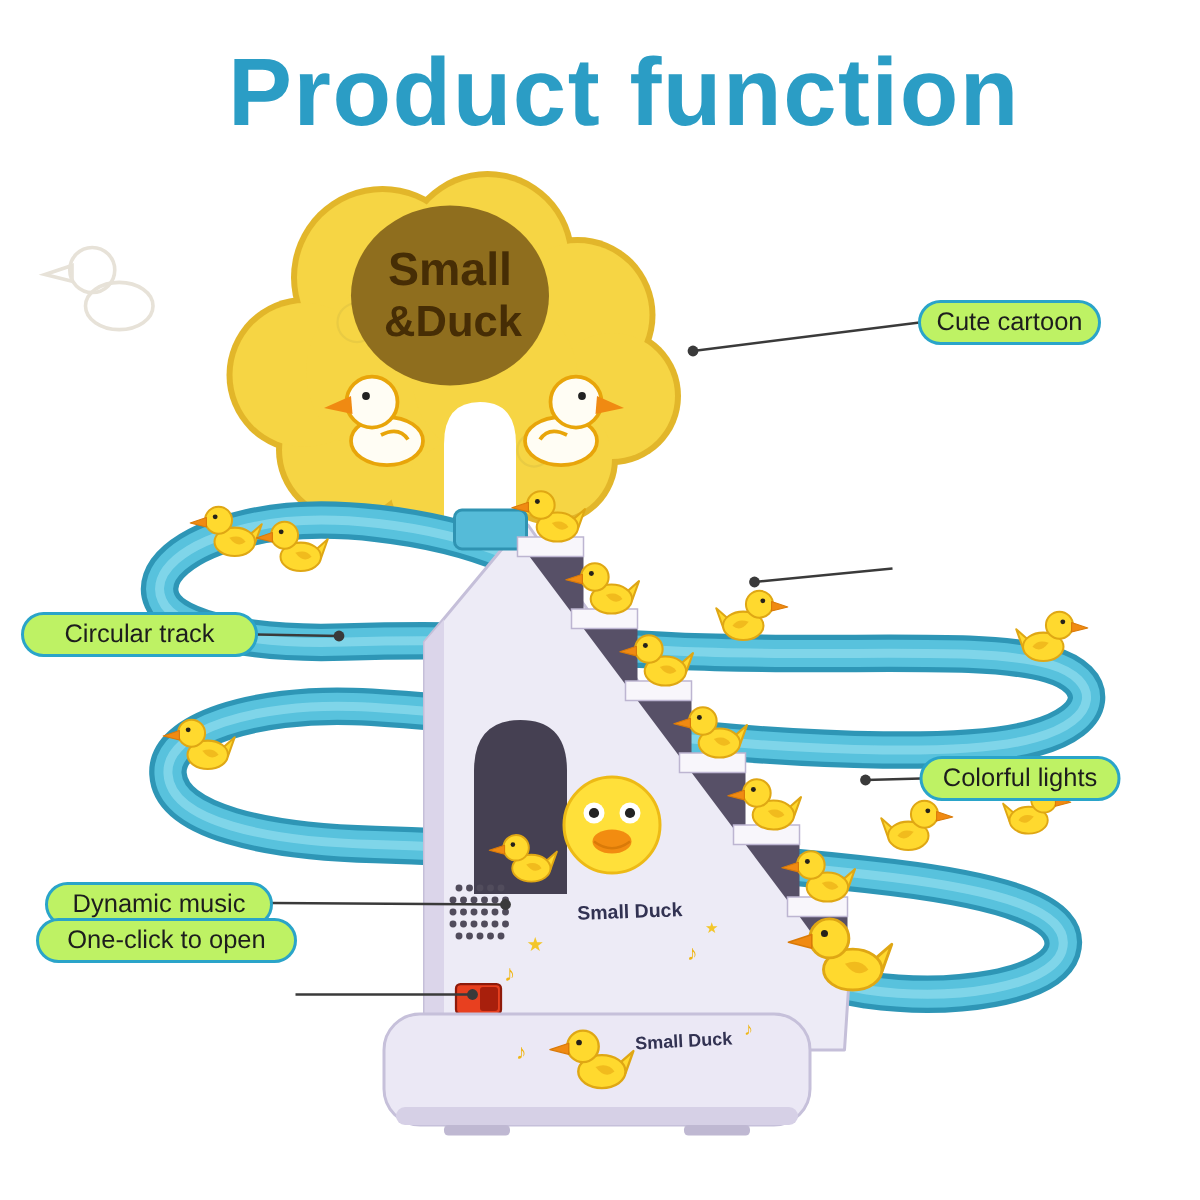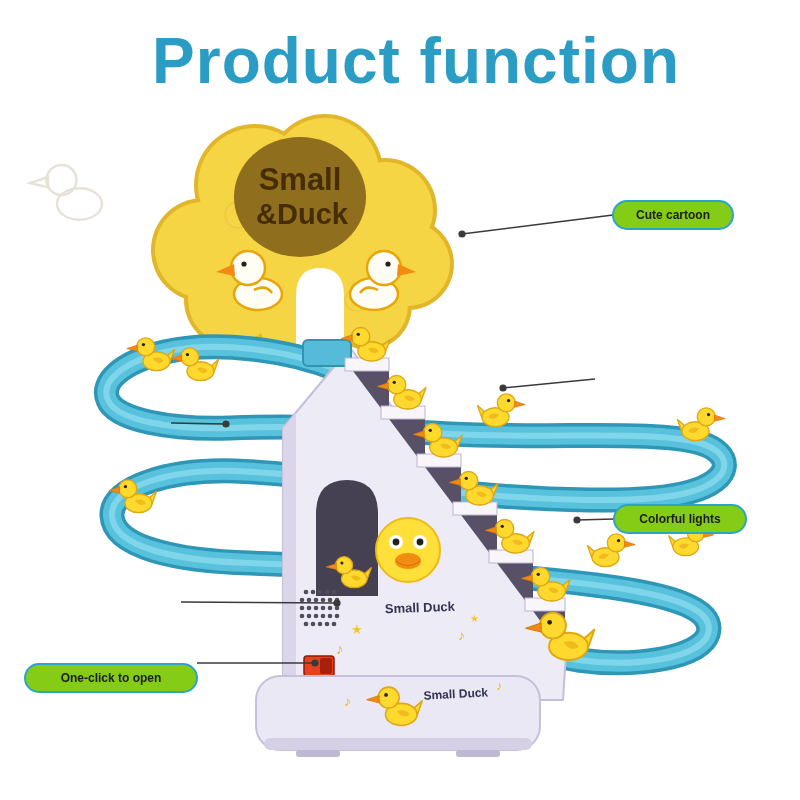--- a/index.html
+++ b/index.html
@@ -8,30 +8,30 @@
     overflow:hidden; font-family:"Liberation Sans", sans-serif;
   }
   .title {
     position:absolute; top:24px; left:16px; width:100%; margin:0;
     text-align:center; font-size:64px; font-weight:bold;
     color:#2B9DC5; letter-spacing:1px;
   }
   svg.art { position:absolute; left:0; top:0; }
   .callout {
     position:absolute; height:30px; box-sizing:border-box;
-    background:#84cc16; border:2px solid #2AA4C9; border-radius:16px;
+    background:#bef264; border:2px solid #2AA4C9; border-radius:16px;
     display:flex; align-items:center; justify-content:center;
-    font-size:12px; font-weight:700; color:#1d1d1d; white-space:nowrap;
+    font-size:17px; font-weight:400; color:#1d1d1d; white-space:nowrap;
   }
   .c-cute   { left:612px; top:200px; width:122px; }
   .c-stairs { left:594px; top:364px; width:200px; }
   .c-track  { left:14px;  top:408px; width:158px; }
   .c-lights { left:613px; top:504px; width:134px;text-align:right; }
   .c-music  { left:30px;  top:588px; width:152px; }
-  .c-open   { left:24px;  top:663px; width:174px;text-align:center; }
+  .c-open   { left:24px;  top:612px; width:174px;text-align:center; }
 </style>
 </head>
 <body>
 
 <div class="stage">
 
   <h1 class="title">Product function</h1>
 
   <svg class="art" width="800" height="800" viewBox="0 0 800 800">
 
@@ -246,20 +246,26 @@
       <line x1="181" y1="602" x2="337" y2="603"></line>
       <circle cx="337" cy="603" r="3.6" fill="#3A3A3A" stroke="none"></circle>
       <line x1="197" y1="663" x2="315" y2="663"></line>
       <circle cx="315" cy="663" r="3.6" fill="#3A3A3A" stroke="none"></circle>
     </g>
   </svg>
 
   <div class="callout c-cute">
     <span>Cute cartoon</span>
   </div>
+  <div class="callout c-track">
+    <span>Circular track</span>
+  </div>
   <div class="callout c-lights">
     <span>Colorful lights</span>
   </div>
+  <div class="callout c-music">
+    <span>Dynamic music</span>
+  </div>
   <div class="callout c-open">
     <span>One-click to open</span>
   </div>
 
 </div>
 
 </body></html>

